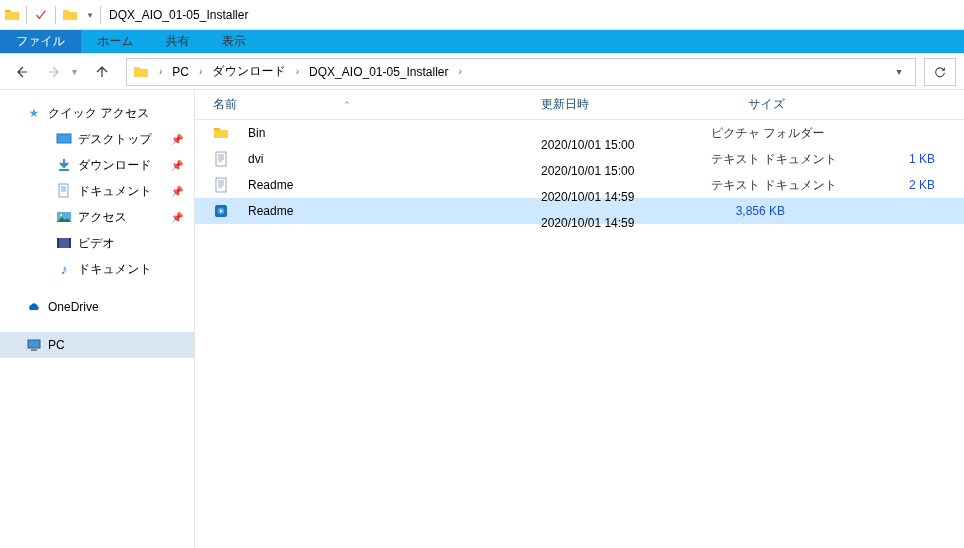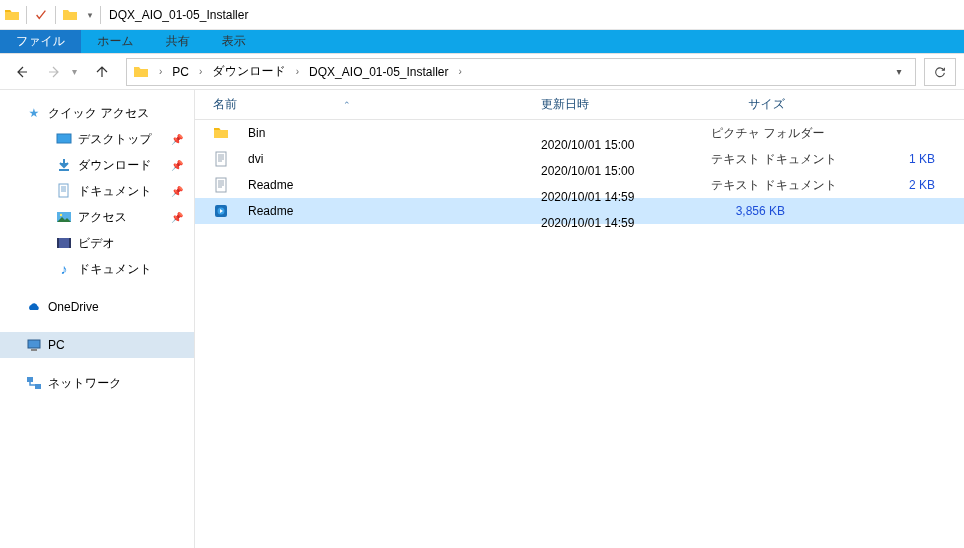--- a/index.html
+++ b/index.html
@@ -199,30 +199,20 @@
     <div class="side-item selected">
       <span class="side-icon">
           <svg width="16" height="16" viewBox="0 0 16 16">
             <rect x="2" y="3" width="12" height="8" fill="#4a93d6" stroke="#2a5a8a"></rect>
             <rect x="5" y="12" width="6" height="2" fill="#888"></rect>
           </svg>
         </span>
       <span>PC</span>
     </div>
     <div style="height:12px"></div>
-    <div class="side-item">
-      <span class="side-icon">
-          <svg width="16" height="16" viewBox="0 0 16 16">
-            <rect x="1" y="2" width="6" height="5" fill="#4a93d6"></rect>
-            <rect x="9" y="9" width="6" height="5" fill="#4a93d6"></rect>
-            <path stroke="#4a93d6" stroke-width="1.5" fill="none" d="M4 7v3h8V9"></path>
-          </svg>
-        </span>
-      <span>ネットワーク</span>
-    </div>
   </div>
 
   <div class="file-area">
     <div class="col-headers">
       <div class="col-name">
         <span>名前</span>
         <span class="sort-arrow">⌃</span>
       </div>
       <div class="col-date">更新日時</div>
       <div class="col-size">サイズ</div>

